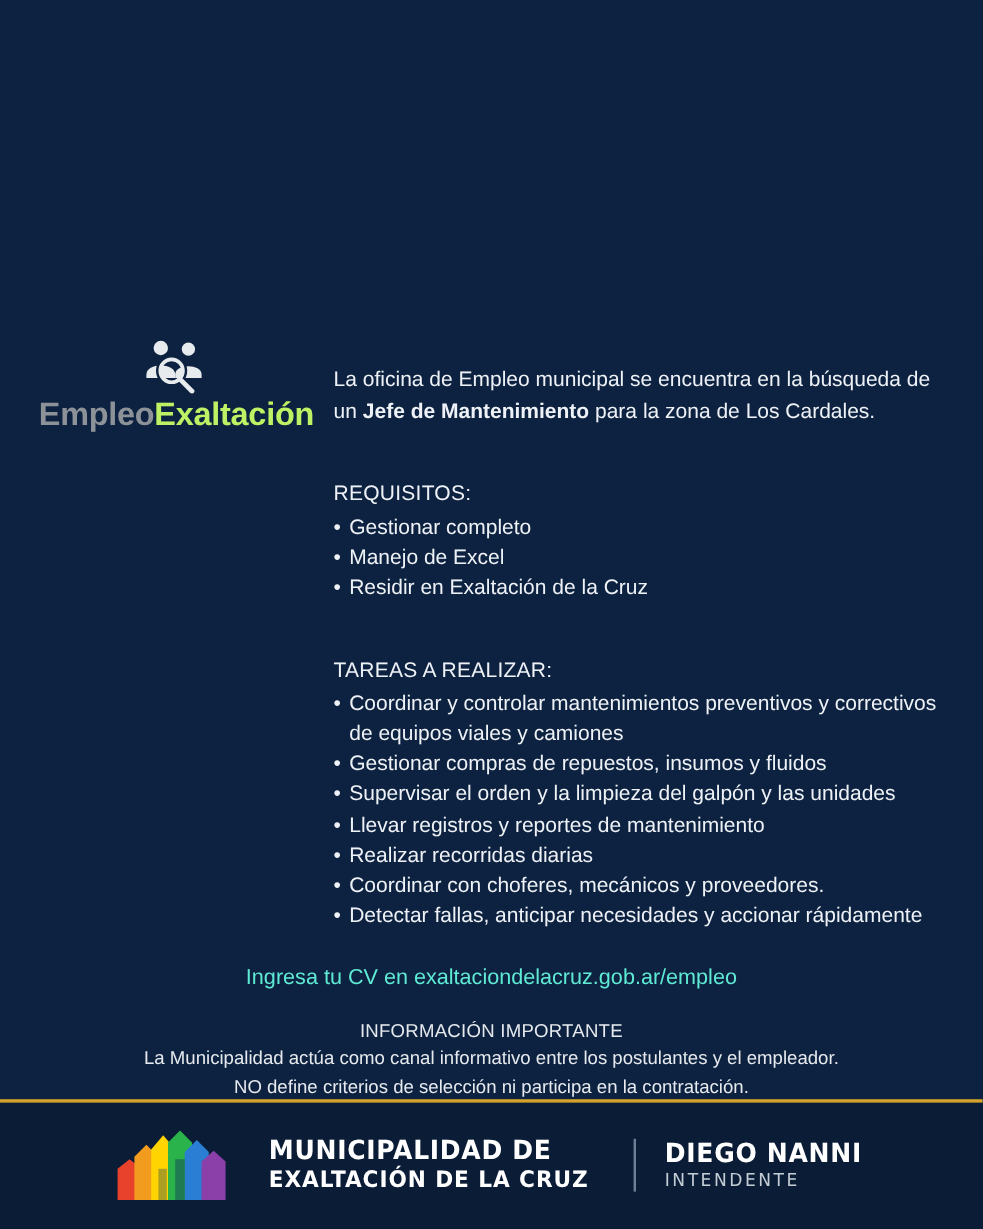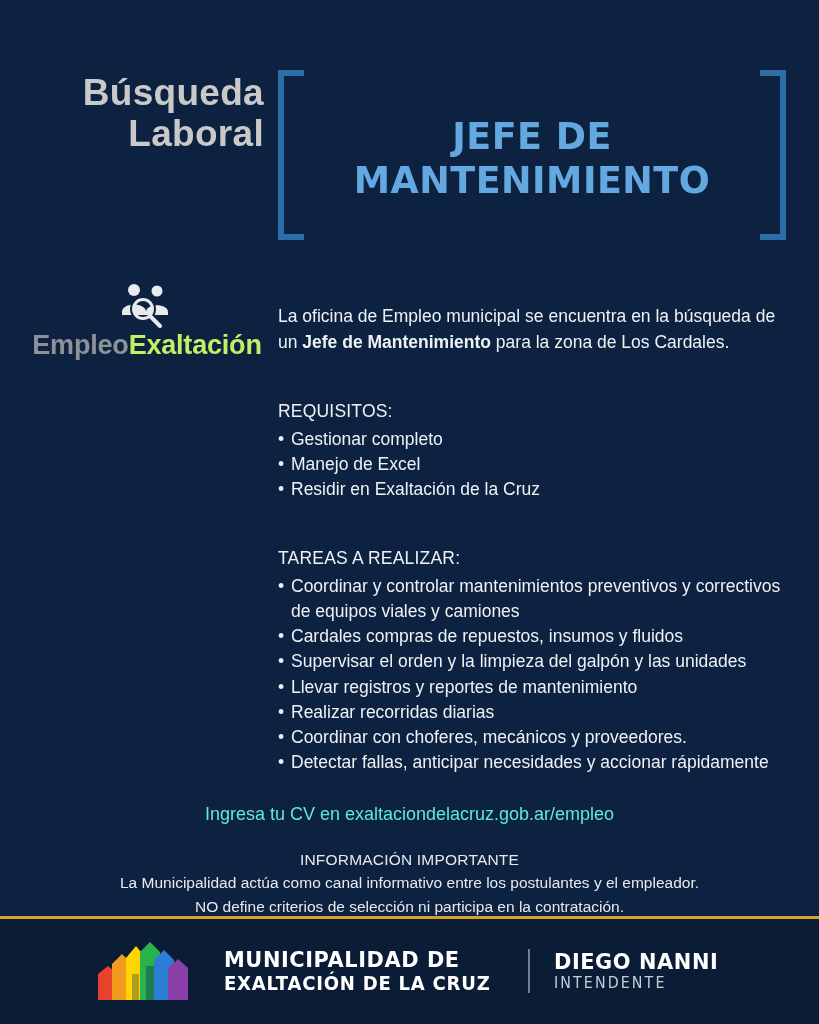--- a/index.html
+++ b/index.html
@@ -177,31 +177,20 @@
     font-weight:normal;
     letter-spacing:2.2px;
   }
   .muni-text .line2 { font-size:19px; letter-spacing:0.8px; }
 </style>
 </head>
 <body>
 
 <div class="poster">
 
-  <div class="header">
-    <div class="header-left">
-      <div>Búsqueda</div>
-      <div>Laboral</div>
-    </div>
-    <div class="bracket-wrap">
-      <div class="bracket left"></div>
-      <div class="bracket right"></div>
-      <div class="job-title">JEFE DE MANTENIMIENTO</div>
-    </div>
-  </div>
 
   <div class="logo-block">
     <div class="logo-mark">
       <svg width="70" height="46" viewBox="0 0 70 46" xmlns="http://www.w3.org/2000/svg">
         <circle cx="22" cy="8" r="6" fill="#e8ebee"></circle>
         <path d="M10 30 C10 20 34 20 34 30 L34 33 L10 33 Z" fill="#e8ebee"></path>
         <circle cx="45" cy="9" r="5.5" fill="#e8ebee"></circle>
         <path d="M34 30 C34 21 56 21 56 30 L56 33 L34 33 Z" fill="#e8ebee"></path>
         <circle cx="31" cy="27" r="11" fill="none" stroke="#0d2240" stroke-width="4"></circle>
         <circle cx="31" cy="27" r="9.5" fill="none" stroke="#e8ebee" stroke-width="3"></circle>
@@ -219,21 +208,21 @@
     <div class="sec-title">REQUISITOS:</div>
     <ul class="bullets">
       <li>Gestionar completo</li>
       <li>Manejo de Excel</li>
       <li>Residir en Exaltación de la Cruz</li>
     </ul>
 
     <div class="sec-title">TAREAS A REALIZAR:</div>
     <ul class="bullets">
       <li>Coordinar y controlar mantenimientos preventivos y correctivos de equipos viales y camiones</li>
-      <li>Cardales compras de repuestos, insumos y fluidos</li>
+      <li>Gestionar compras de repuestos, insumos y fluidos</li>
       <li>Supervisar el orden y la limpieza del galpón y las unidades</li>
       <li>Llevar registros y reportes de mantenimiento</li>
       <li>Realizar recorridas diarias</li>
       <li>Coordinar con choferes, mecánicos y proveedores.</li>
       <li>Detectar fallas, anticipar necesidades y accionar rápidamente</li>
     </ul>
   </div>
 
   <div class="cv-line">Ingresa tu CV en exaltaciondelacruz.gob.ar/empleo</div>
 

